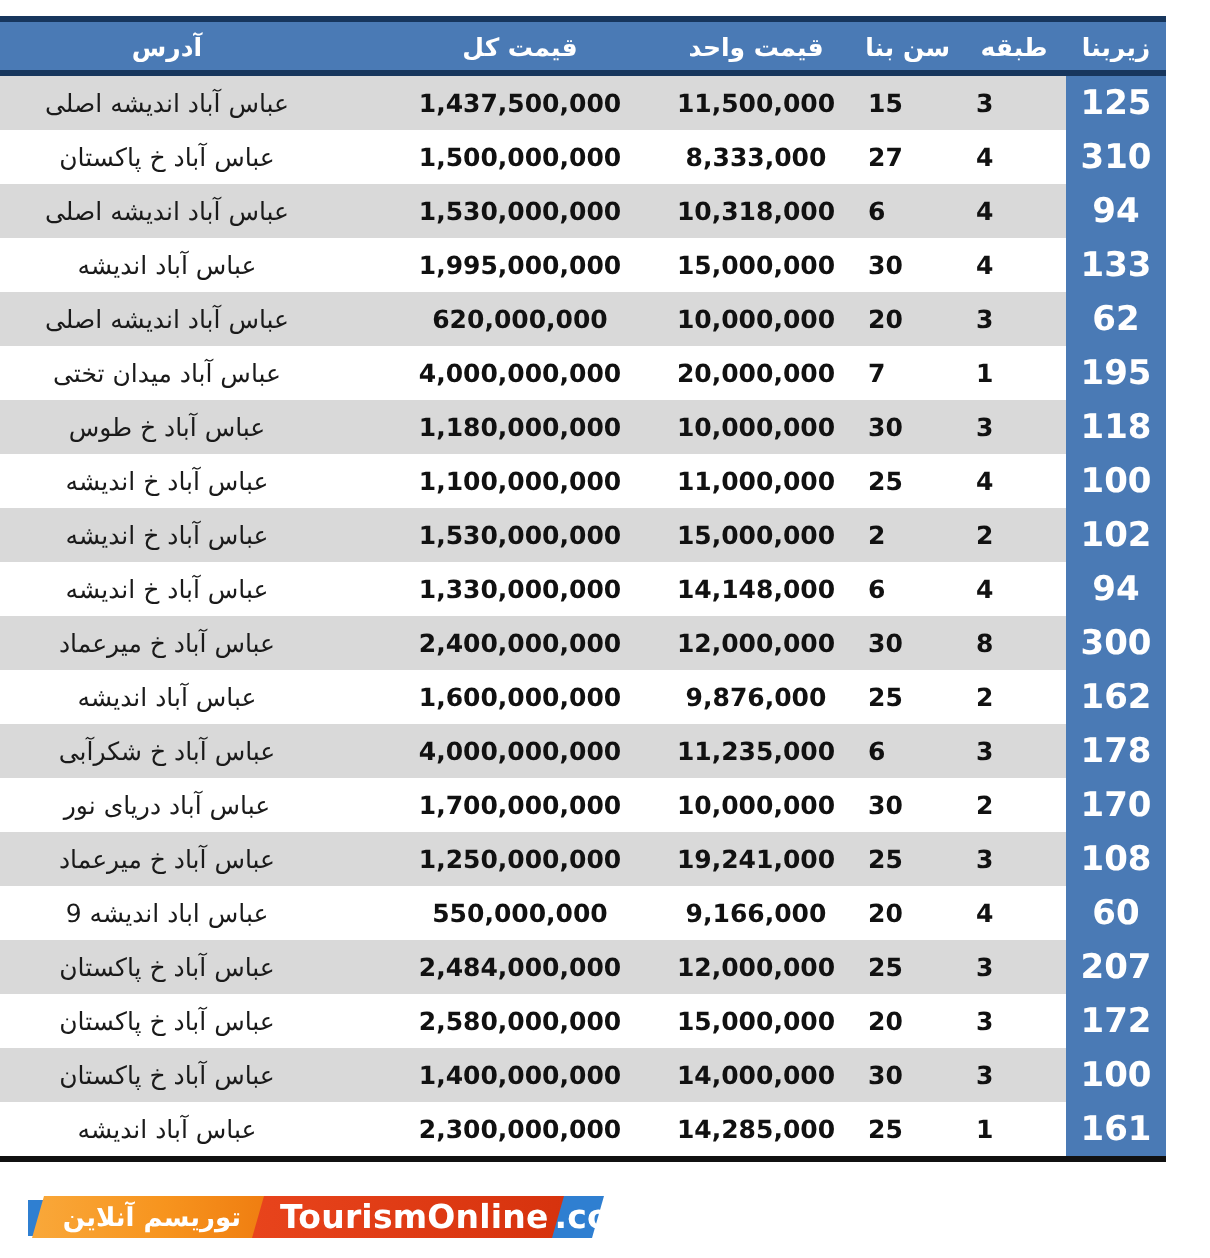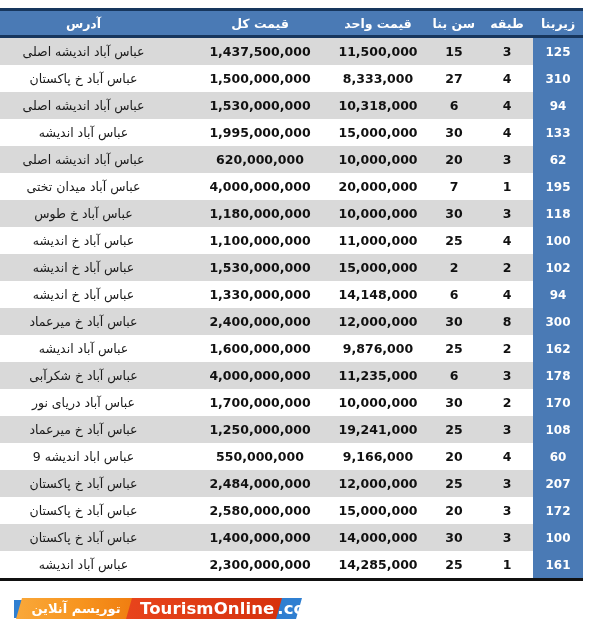--- a/index.html
+++ b/index.html
@@ -88,29 +88,28 @@
     font-weight: normal;
     color: #1a1a1a;
     font-family: "DejaVu Sans", "Liberation Sans", sans-serif;
   }
   td.num {
     text-align: center;
     direction: ltr;
     font-family: "DejaVu Sans", "Liberation Sans", sans-serif;
   }
   td.cnum {
-    text-align: center;
     direction: ltr;
   }
   td.area {
     background: #4a7ab5 !important;
     color: #ffffff;
     text-align: center;
     direction: ltr;
-    font-size: 12px;
+    font-size: 17px;
   }
 
   tbody tr:last-child td { border-bottom: 3px solid #111111; }
 
   
   #footer-logo {
     position: absolute;
     left: 14px;
     top: 592px;
     width: 300px;

